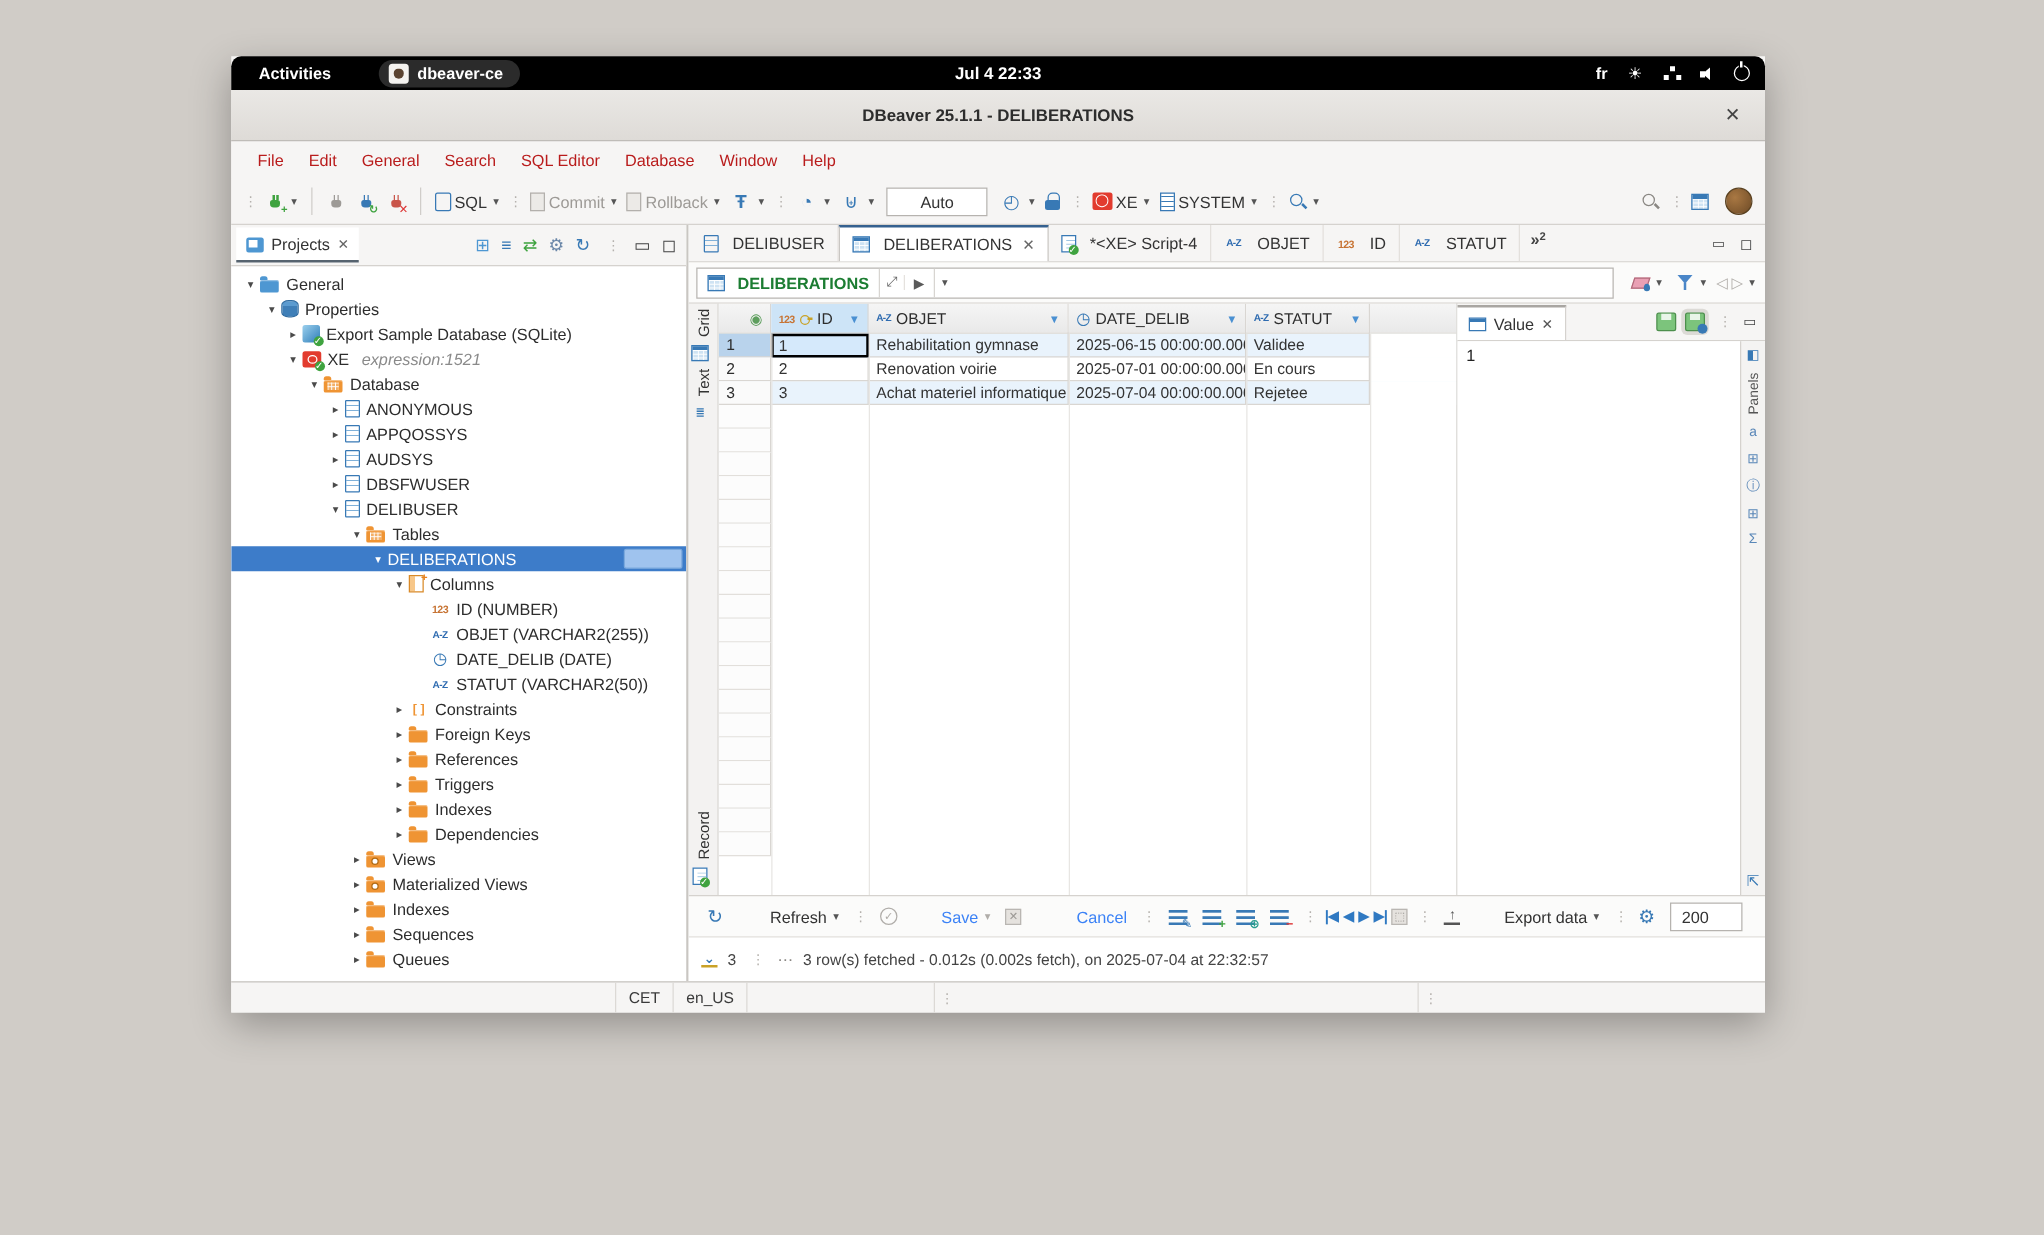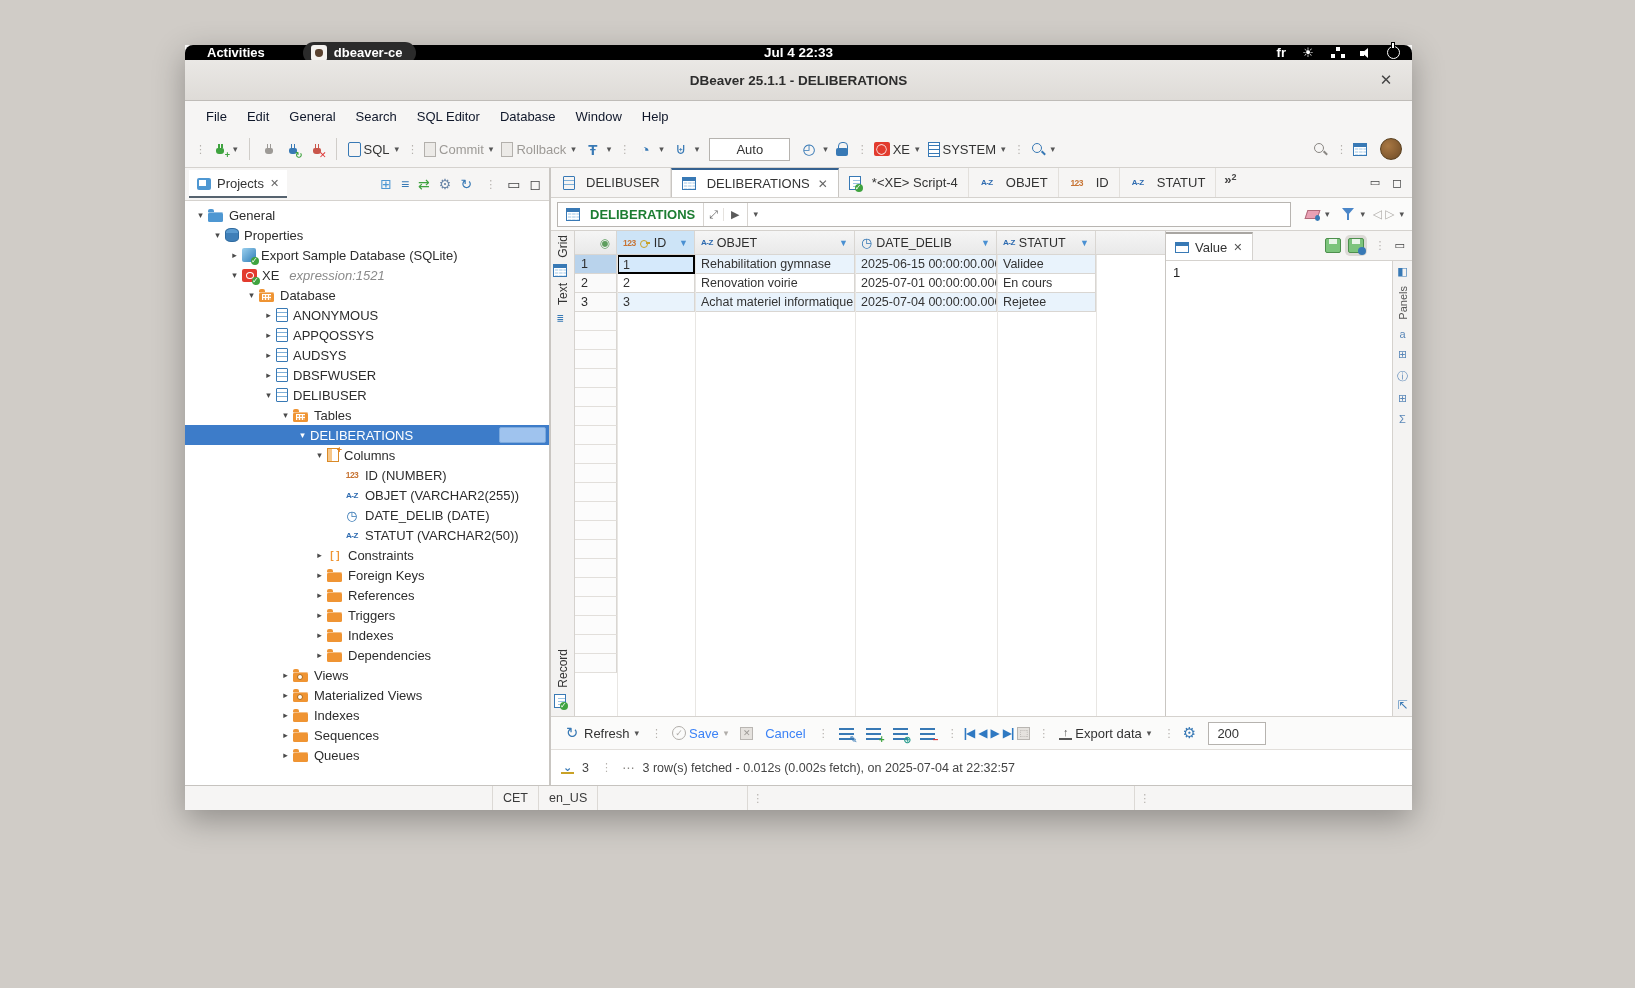--- a/index.html
+++ b/index.html
@@ -1,21 +1,21 @@
 <!DOCTYPE html>
 <html><head>
 <meta charset="utf-8">
 <style>
   * { margin:0; padding:0; box-sizing:border-box; }
   html,body { width:1635px; height:988px; }
   body { font-family:"Liberation Sans","DejaVu Sans",sans-serif; background:#d0ccc7; position:relative; font-size:13px; color:#333; }
   .vm { position:absolute; left:185px; top:45px; width:1227px; height:765px; background:#f6f5f4; box-shadow:0 10px 30px rgba(0,0,0,.3); display:flex; flex-direction:column; }
 
   
-  .sysbar { height:15px; background:#000; color:#fff; display:flex; align-items:center; padding:0 12px; flex:none; border-radius:8px 8px 0 0; }
+  .sysbar { height:27px; background:#000; color:#fff; display:flex; align-items:center; padding:0 12px; flex:none; border-radius:8px 8px 0 0; }
   .sys-activities { font-weight:bold; font-size:13px; padding:2px 10px; }
   .sys-app { display:flex; align-items:center; gap:7px; background:#2b2b2b; border-radius:14px; padding:3px 14px 3px 8px; margin-left:28px; font-weight:bold; }
   .sys-appicon { width:16px; height:16px; background:#f4f2ef; border-radius:3px; position:relative; }
   .sys-appicon::after { content:""; position:absolute; left:4px; top:4px; width:8px; height:8px; background:#5b4330; border-radius:50% 50% 60% 60%; }
   .sys-clock { position:absolute; left:50%; transform:translateX(-50%); font-weight:bold; font-size:13.5px; }
   .sys-right { margin-left:auto; display:flex; align-items:center; gap:14px; }
   .sys-lang { font-weight:bold; }
   .sys-ic { color:#fff; font-size:13px; width:16px; text-align:center; }
   .ic-hub { position:relative; width:15px; height:13px; }
   .ic-hub::before { content:""; position:absolute; left:6px; top:1px; width:4px; height:4px; background:#fff; box-shadow:-5px 7px 0 #fff, 5px 7px 0 #fff; }
@@ -25,21 +25,21 @@
   .ic-power { position:relative; width:13px; height:13px; border:1.5px solid #fff; border-radius:50%; }
   .ic-power::before { content:""; position:absolute; left:4px; top:-4px; width:1.5px; height:5px; background:#fff; box-shadow:0 0 0 1px #000; }
 
   
   .titlebar { height:41px; background:linear-gradient(#eae8e5,#dedbd7); border-bottom:1px solid #bfbcb8; display:flex; align-items:center; justify-content:center; position:relative; flex:none; }
   .title-text { font-weight:bold; font-size:13.5px; color:#2d2d2d; }
   .title-close { position:absolute; right:14px; top:8px; width:24px; height:24px; border-radius:50%; display:flex; align-items:center; justify-content:center; font-size:15px; color:#444; }
 
   
   .menubar { height:30px; display:flex; align-items:center; padding-left:12px; gap:2px; background:#f6f5f4; flex:none; }
-  .menu-item { padding:4px 9px; font-size:13px; color:#0f172a; }
+  .menu-item { padding:4px 9px; font-size:13px; color:#b91c1c; }
 
   
   .toolbar { height:37px; display:flex; align-items:center; padding:0 6px; background:#f6f5f4; border-bottom:1px solid #d5d2ce; flex:none; }
   .tb-grip { color:#b5b1ad; font-size:11px; margin:0 4px; letter-spacing:-2px; }
   .tb-sep { width:1px; height:22px; background:#d0cdc9; margin:0 7px; }
   .tb-item { display:flex; align-items:center; gap:3px; padding:3px 4px; border-radius:3px; }
   .tb-label { font-size:13px; color:#333; }
   .tb-label.dim { color:#9d9a96; }
   .tb-dd { color:#555; font-size:9px; margin-left:2px; }
   .tb-combo { border:1px solid #b6b3af; background:#fff; padding:3px 26px; font-size:13px; margin:0 6px; }
@@ -175,21 +175,21 @@
   .ic-save.pressed { box-shadow:0 0 0 3px #dcdad6; }
   .ic-save .clk { position:absolute; right:-3px; bottom:-3px; width:8px; height:8px; background:#3879b5; border-radius:50%; }
   .vp-body { flex:1; background:#fff; padding:4px 7px; font-size:13px; color:#222; display:flex; }
   .panelstrip { width:20px; background:#f4f3f2; border-left:1px solid #d5d2ce; display:flex; flex-direction:column; align-items:center; padding:4px 0; gap:8px; flex:none; }
   .panelstrip .vlabel { font-size:11px; color:#555; }
   .ps-ic { font-size:11px; color:#5a87b8; }
   .ps-bottom { margin-top:auto; color:#3879b5; font-size:12px; }
 
   
   .resbar { height:33px; display:flex; align-items:center; padding:0 8px; border-top:1px solid #d5d2ce; background:#fbfbfa; gap:4px; flex:none; }
-  .rb-label { font-size:13px; color:#333; }
+  .rb-label { font-size:13px; color:#333;margin-left:32px; }
   .rb-label.dim { color:#3b82f6; }
   .ic-rows { position:relative; width:15px; height:12px; background:linear-gradient(#3879b5 2px,transparent 2px) 0 0/15px 5px; margin-top:2px; }
   .ic-rows .b { position:absolute; right:-4px; bottom:-4px; font-size:10px; font-weight:bold; line-height:9px; }
   .ic-checkc { width:14px; height:14px; border:1.4px solid #b0ada9; border-radius:50%; color:#b0ada9; font-size:9px; display:flex; align-items:center; justify-content:center; }
   .ic-boxx { width:13px; height:13px; border:1.4px solid #b9b6b2; background:#e5e2de; color:#9d9a96; font-size:9px; display:flex; align-items:center; justify-content:center; }
   .navg { color:#2f79c2; font-weight:bold; font-size:12px; letter-spacing:-1px; }
   .navg.dim { color:#b0ada9; }
   .ic-export { position:relative; width:13px; height:13px; border-bottom:2px solid #555; color:#555; font-size:11px; text-align:center; line-height:11px; }
   .rb-size { border:1px solid #b6b3af; background:#fff; padding:3px 10px 3px 8px; font-size:13px; margin-left:6px; width:58px; }
 

